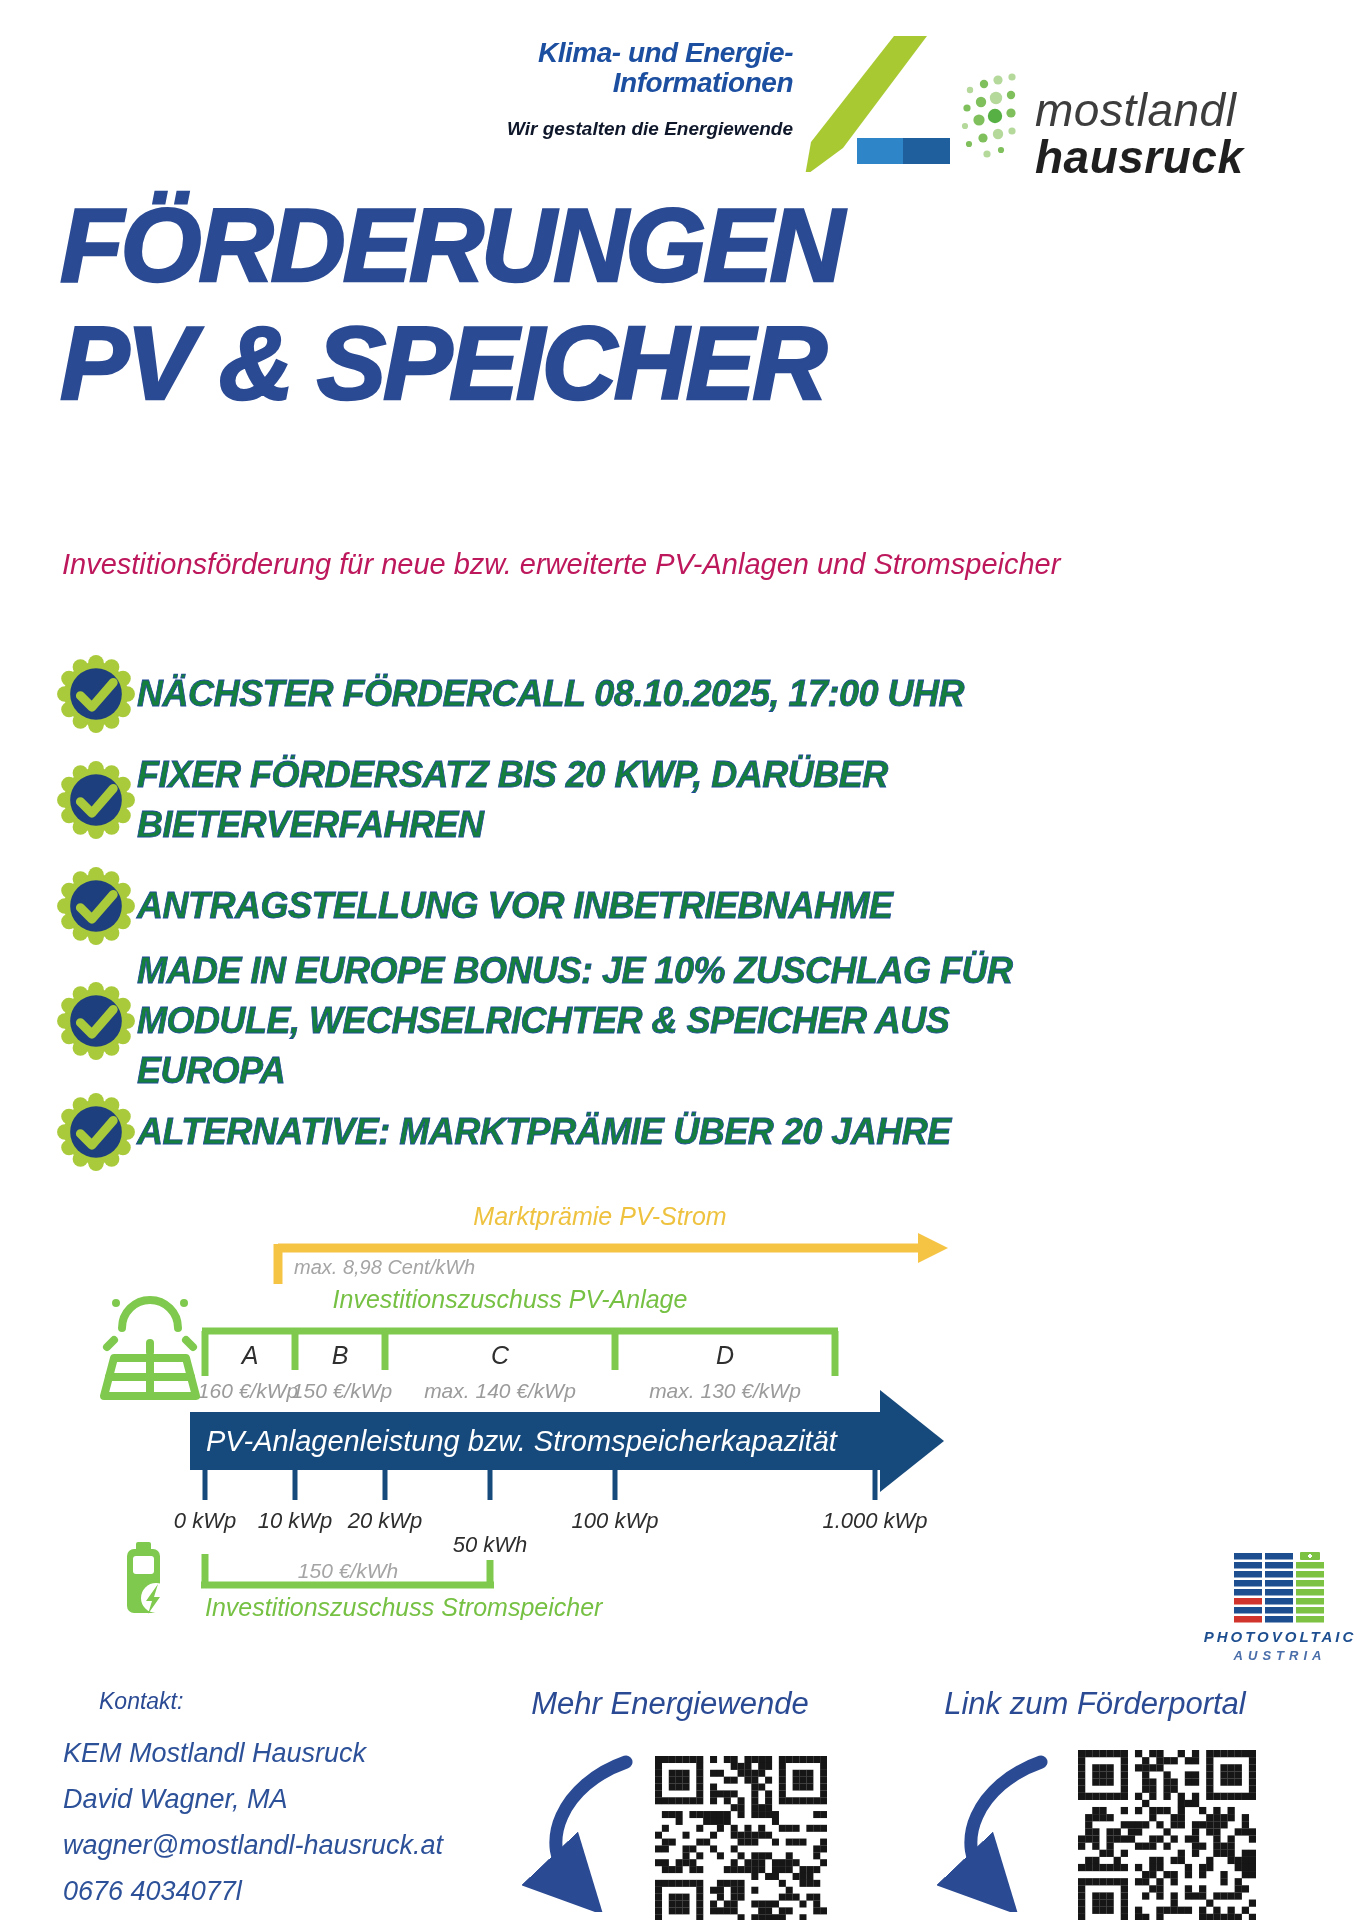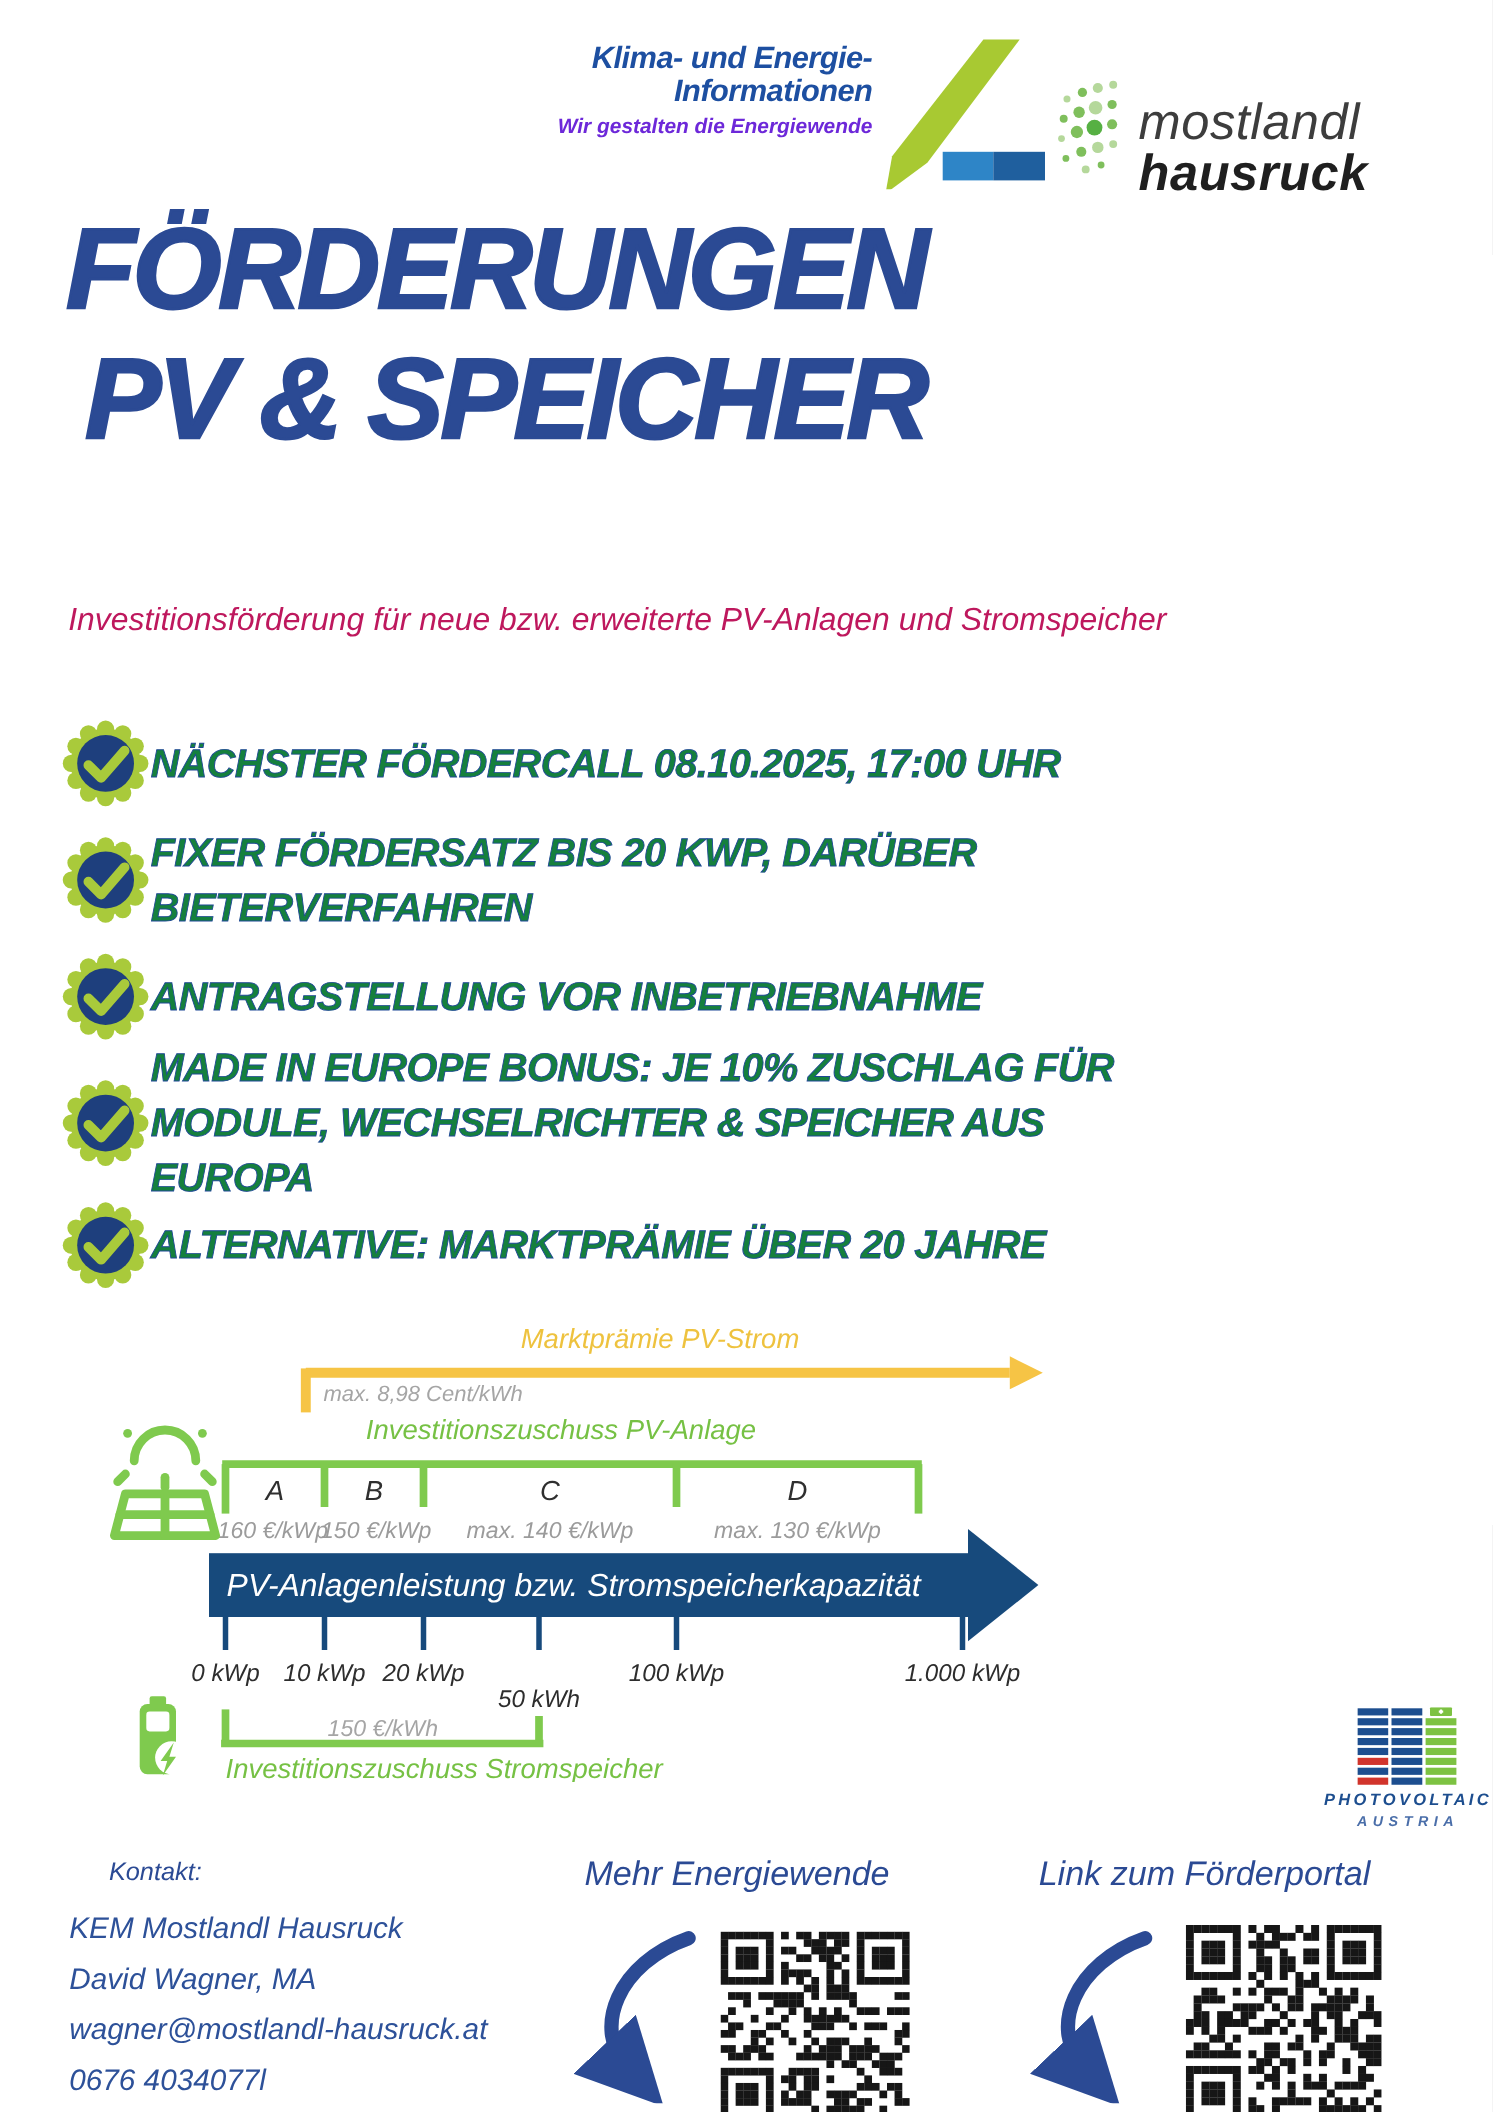--- a/index.html
+++ b/index.html
@@ -6,27 +6,27 @@
   .poster{
     position:relative;width:1357px;height:1920px;background:#ffffff;
     margin:0 auto;overflow:hidden;
     font-family:"Liberation Sans", sans-serif;
     font-style:italic;
   }
   .abs{position:absolute;}
   
   .kem-text{right:564px;top:38px;text-align:right;}
   .kem-line{font-size:28px;line-height:30px;font-weight:700;color:#1d4fa1;letter-spacing:-0.5px;}
-  .kem-tagline{font-size:19px;font-weight:700;color:#6d28d9;margin-top:7px;}
+  .kem-tagline{font-size:19px;font-weight:700;color:#0f172a;margin-top:20px;}
   .brand{left:1035px;top:44px;line-height:47px;margin-top:43px;}
   .brand-w1{font-size:46px;font-weight:400;color:#3d3d3d;letter-spacing:0.5px;}
   .brand-w2{font-size:46px;font-weight:700;color:#1f1f1f;letter-spacing:0.5px;}
   
   .title{left:60px;top:186px;color:#2b4a94;font-weight:700;
-         font-size:104px;line-height:118px;letter-spacing:-3px;text-align:right;
+         font-size:104px;line-height:118px;letter-spacing:-3px;
          -webkit-text-stroke:2.5px #2b4a94;}
   .subtitle{left:62px;top:548px;font-size:29px;color:#be185d;}
   
   .check-item{left:55px;width:1260px;height:84px;display:flex;align-items:center;}
   .badge{width:82px;height:82px;flex:0 0 82px;}
   .check-label{font-size:36px;line-height:50px;font-weight:700;
                color:#15803d;letter-spacing:-0.5px;-webkit-text-stroke:0.8px #1e4796;
                max-width:950px;}
   
   .kontakt-h{left:63px;top:1688px;font-size:23px;color:#2b4a94;margin-left:36px;}

